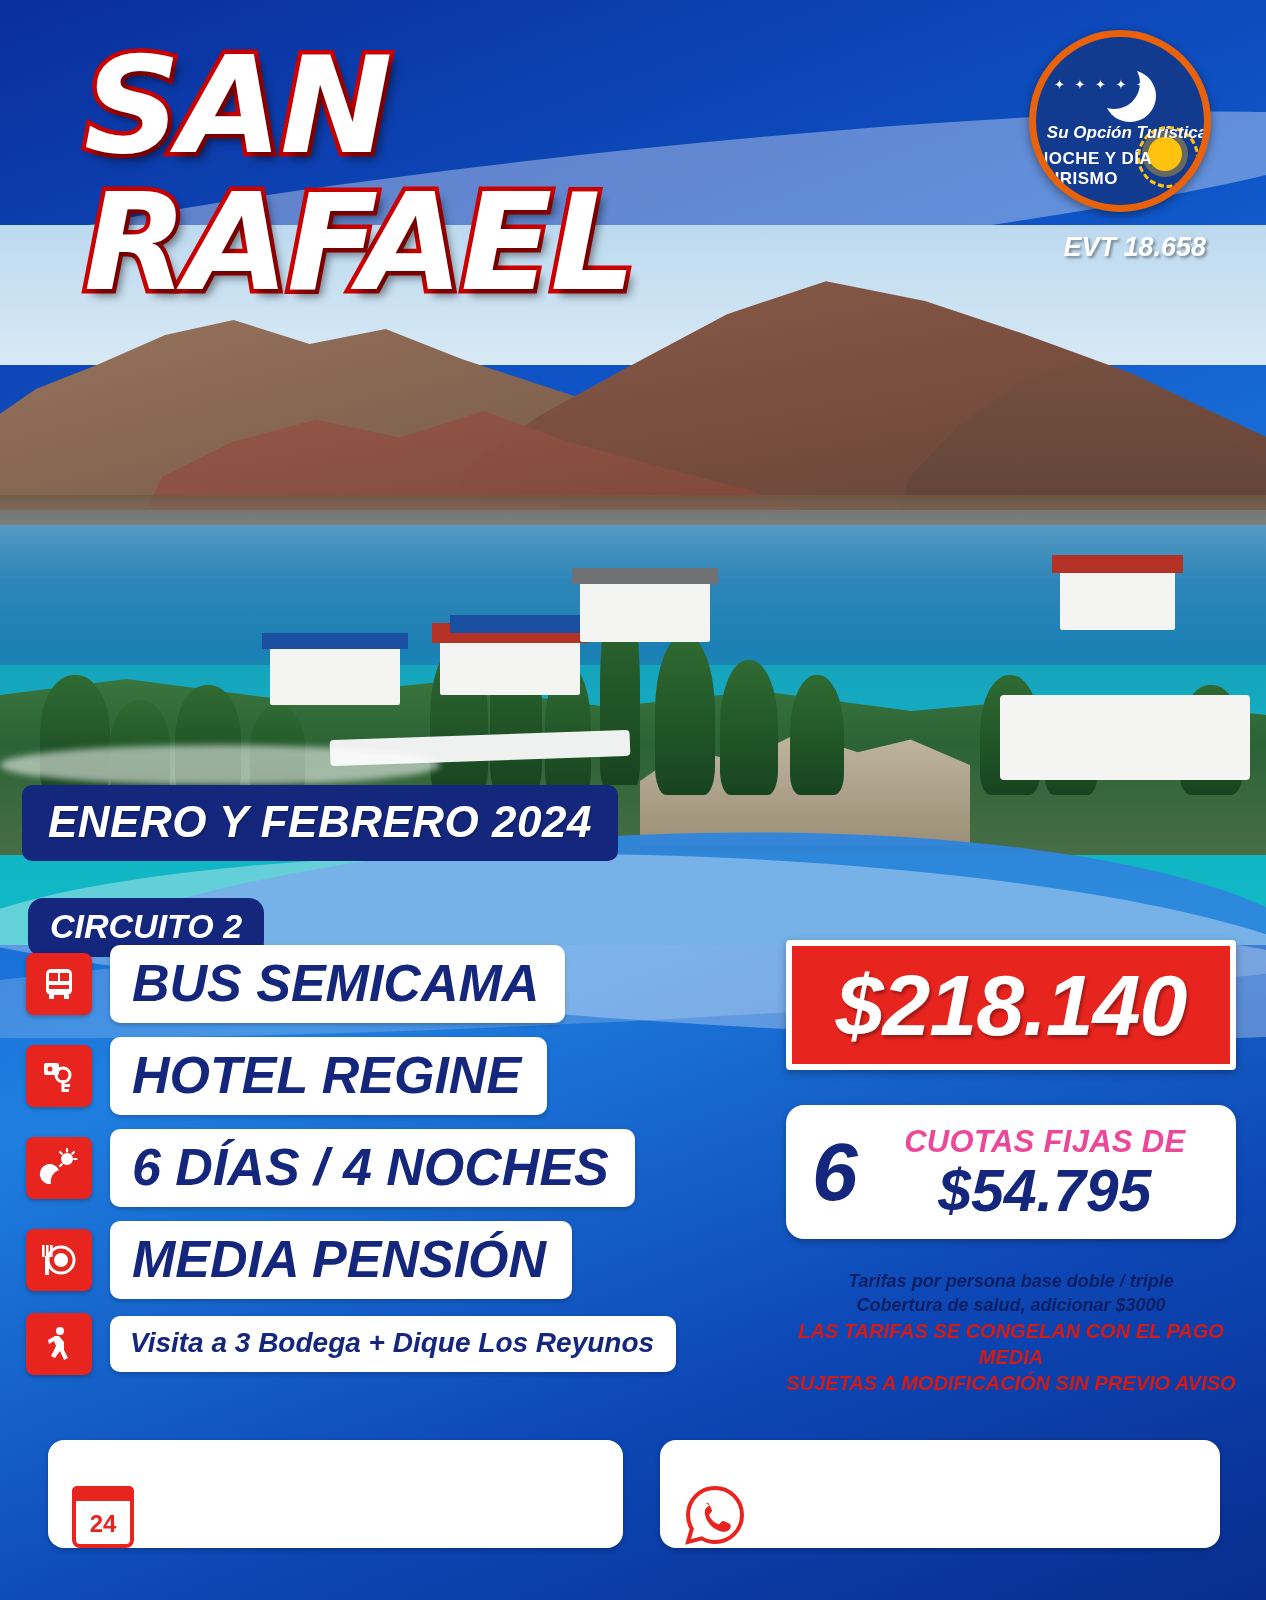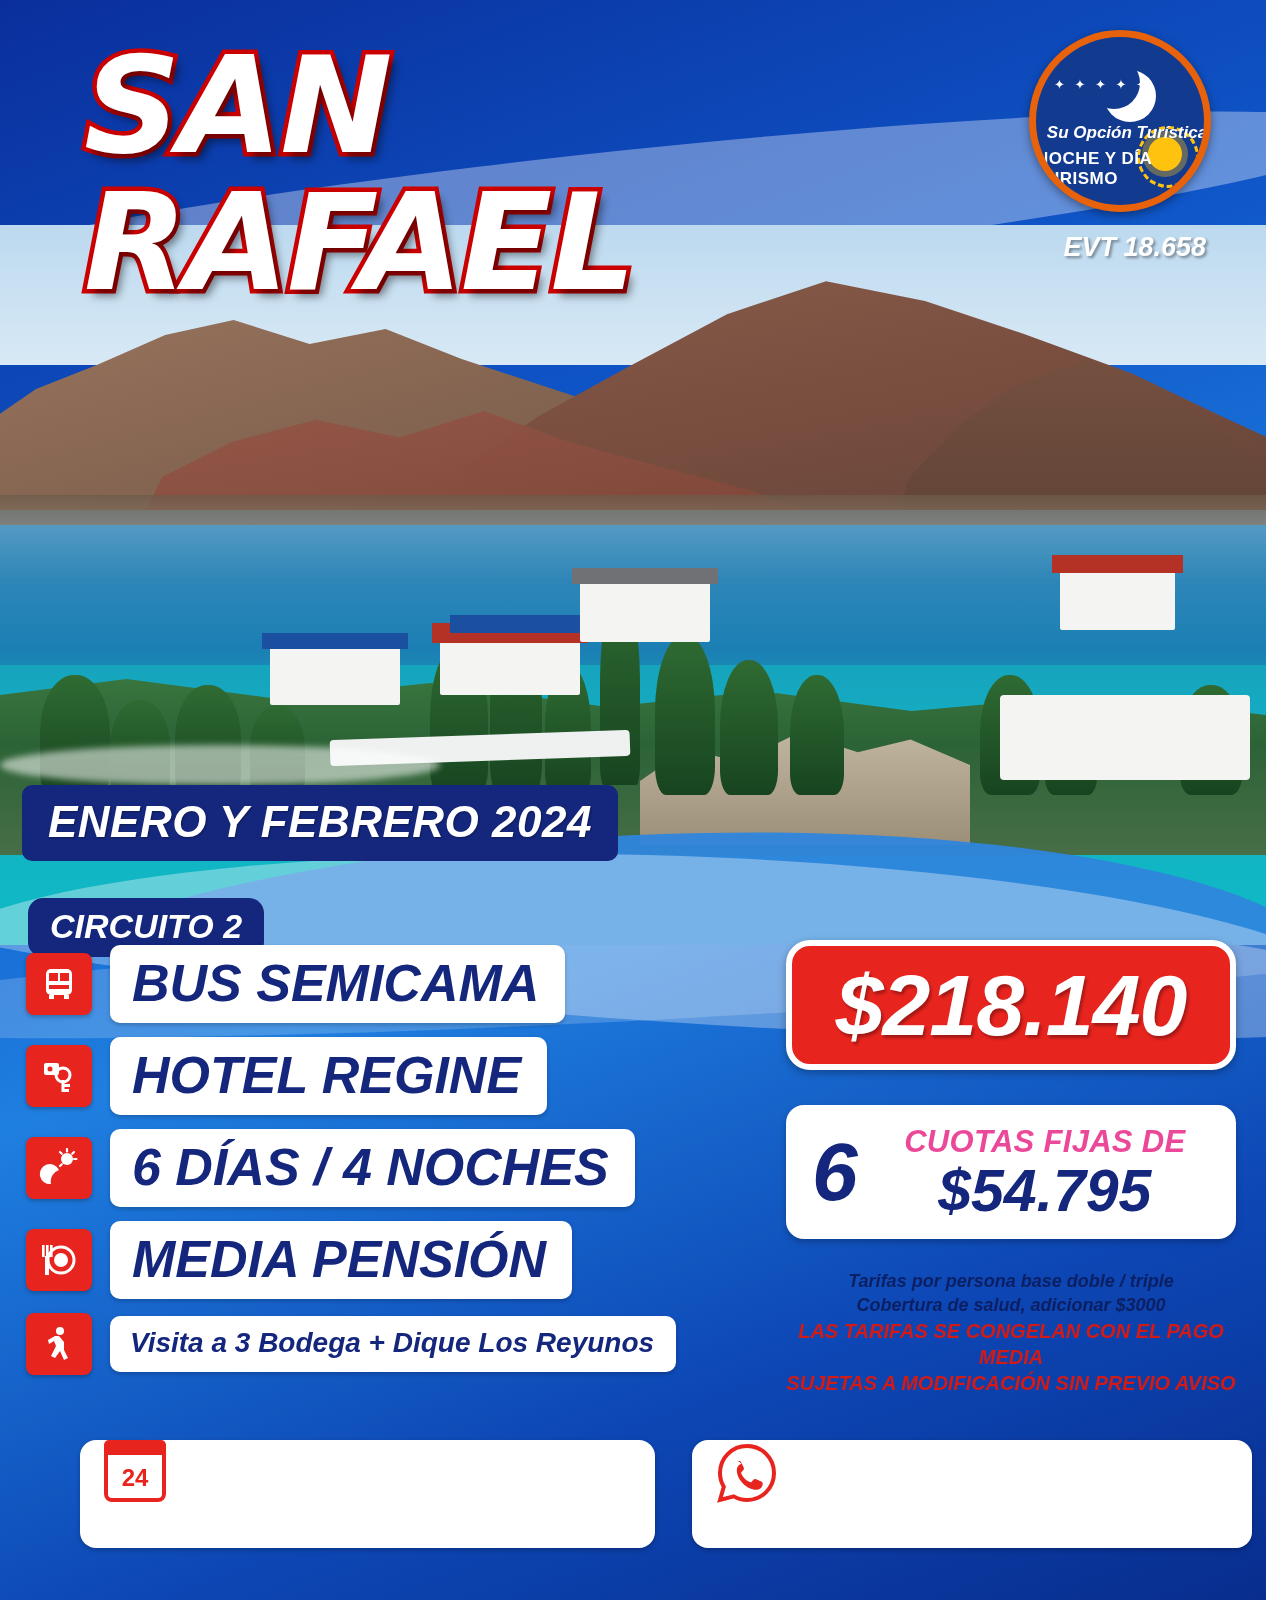--- a/index.html
+++ b/index.html
@@ -318,21 +318,21 @@
   }
 
   
   .price-box {
     position: absolute;
     right: 30px; top: 940px;
     width: 450px;
     height: 130px;
     background: #e8241f;
     border: 6px solid #ffffff;
-    border-radius: 24px;
+    border-radius: 4px;
     display: flex;
     align-items: center;
     justify-content: center;
     z-index: 22;
     box-shadow: 0 3px 8px rgba(0,0,0,0.3);
   }
   .price-box .amount {
     color: #ffffff;
     font-size: 86px;
     font-weight: bold;
@@ -396,23 +396,22 @@
 
   
   .contact-box {
     position: absolute;
     top: 1440px;
     height: 108px;
     background: #ffffff;
     border-radius: 16px;
     z-index: 22;
     display: flex;
-    align-items: flex-start;
+    align-items: flex-end;
     box-shadow: 0 2px 5px rgba(0,0,0,0.25);
-    margin-left: 32px;
   }
   .contact-left { left: 48px; width: 575px; }
   .contact-right { left: 660px; width: 560px; }
   .contact-icon { width: 110px; display: flex; align-items: center; justify-content: center; }
   .contact-text {
     color: #14277d;
     font-size: 26px;
     font-weight: bold;
     font-style: italic;
   }

